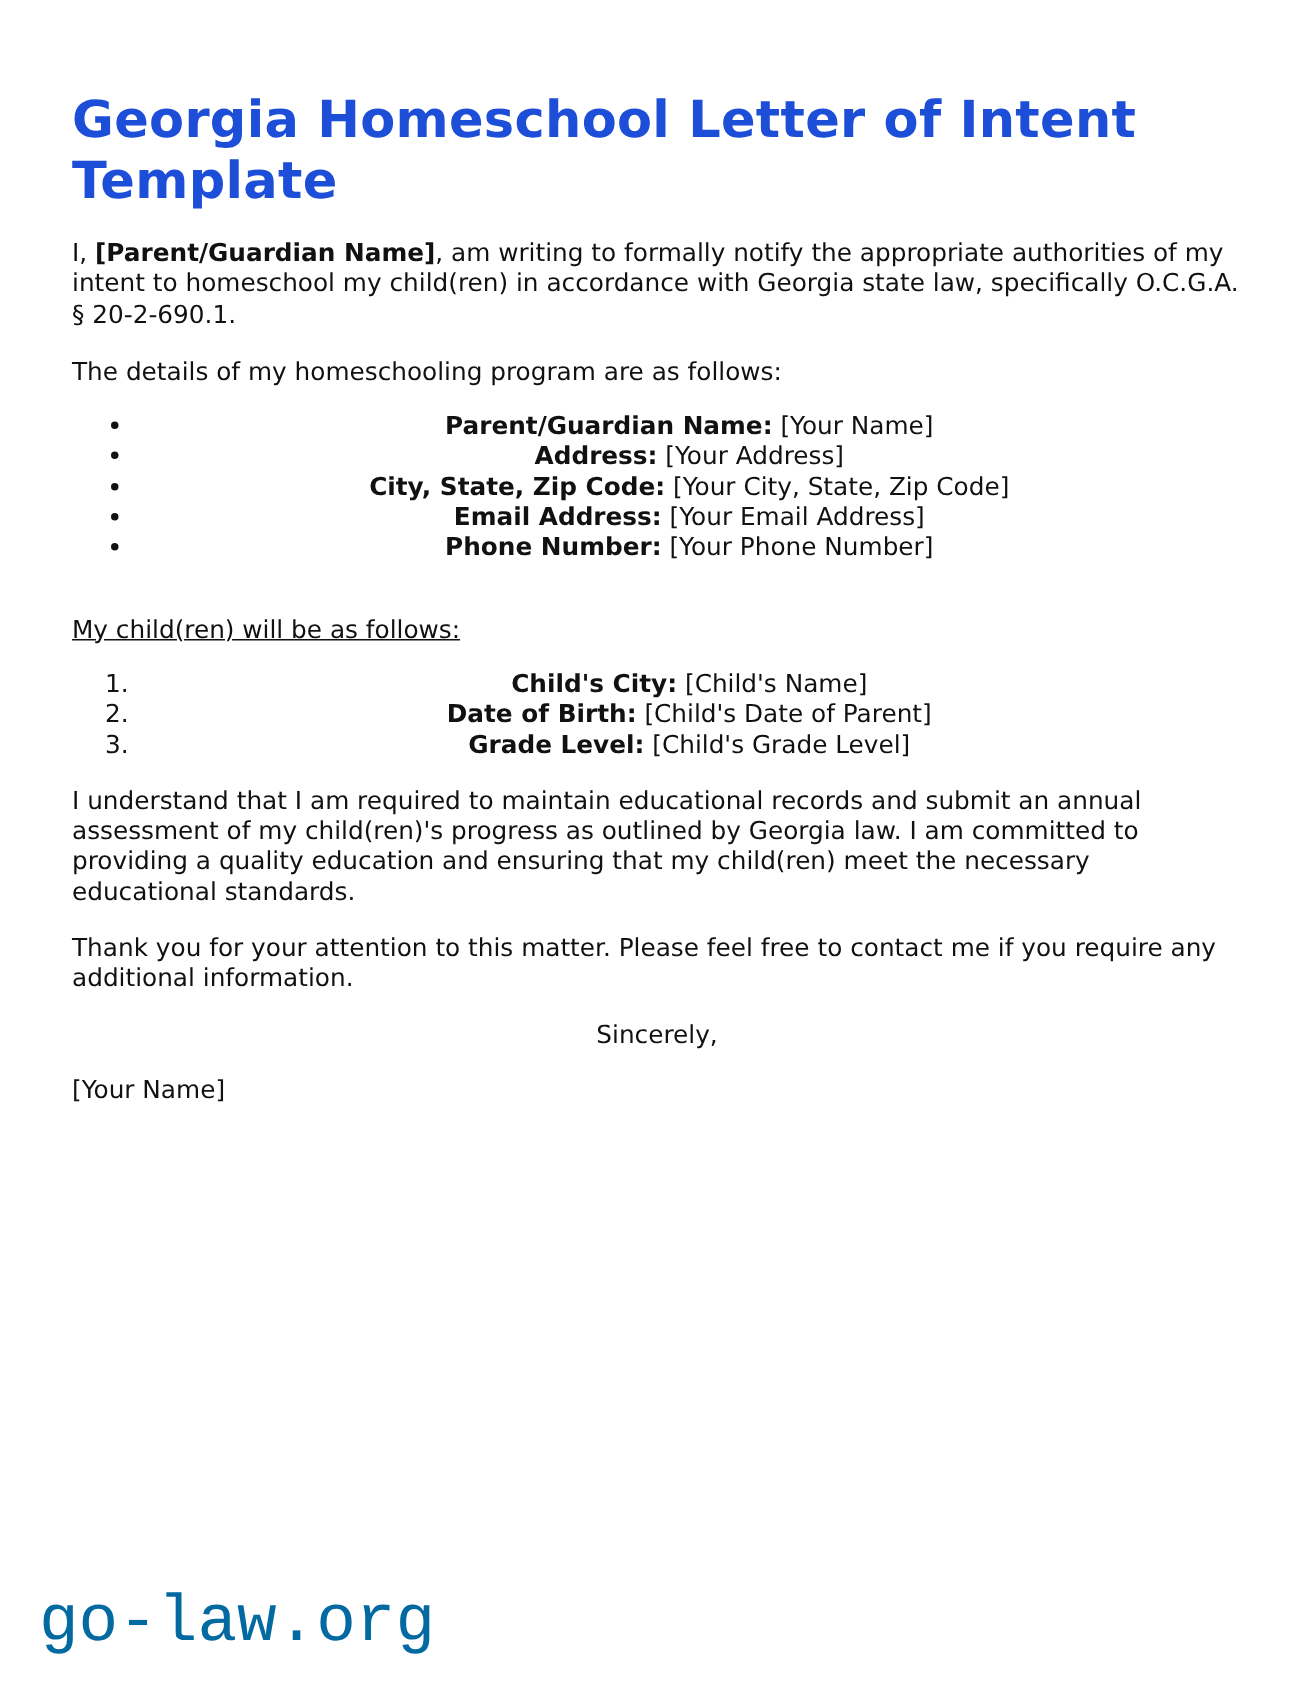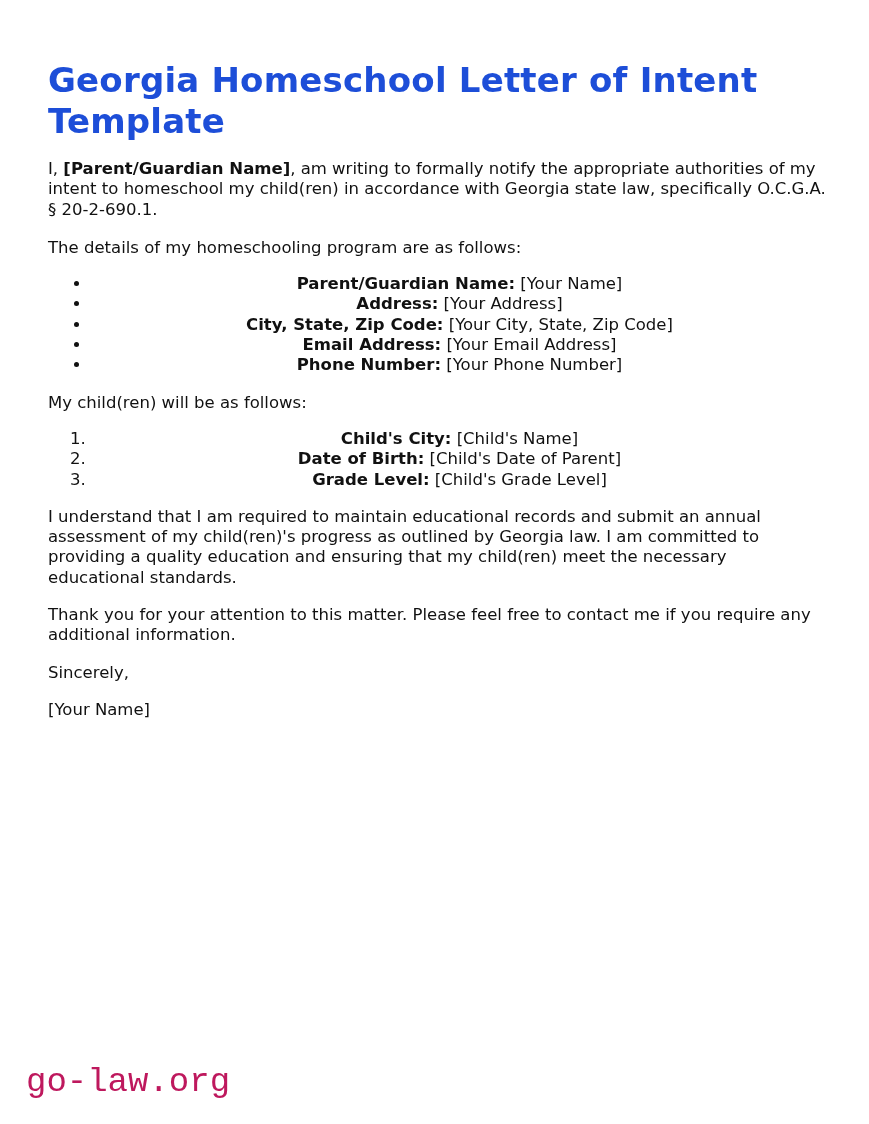--- a/index.html
+++ b/index.html
@@ -41,34 +41,34 @@
     ul.details, ol.children {
       margin: 16px 0 0 0;
       padding: 0 0 0 43px;
       font-size: 16.5px;
       line-height: 20.3px;
     }
     ul.details li, ol.children li {
       padding-left: 0;
       text-align: center;
     }
-    .children-lead { margin-top: 17px; }
+    .children-lead { margin-top: 34px; text-decoration: underline; }
     .obligations { margin-top: 17px; }
     .thanks { margin-top: 17px; }
-    .closing { margin-top: 17px; }
+    .closing { margin-top: 17px; text-align: center; }
     .signature { margin-top: 17px; }
     b { font-weight: bold; }
     .watermark {
       position: absolute;
       left: 26px;
       top: 1062px;
       font-family: "Liberation Mono", monospace;
-      font-size: 34px;
+      font-size: 44px;
       line-height: 40px;
-      color: #be185d;
+      color: #0369a1;
       letter-spacing: 0px;
     }
   </style>
 </head>
 <body>
 
 <div class="page">
   <h1 class="title">Georgia Homeschool Letter of Intent Template</h1>
 
 

